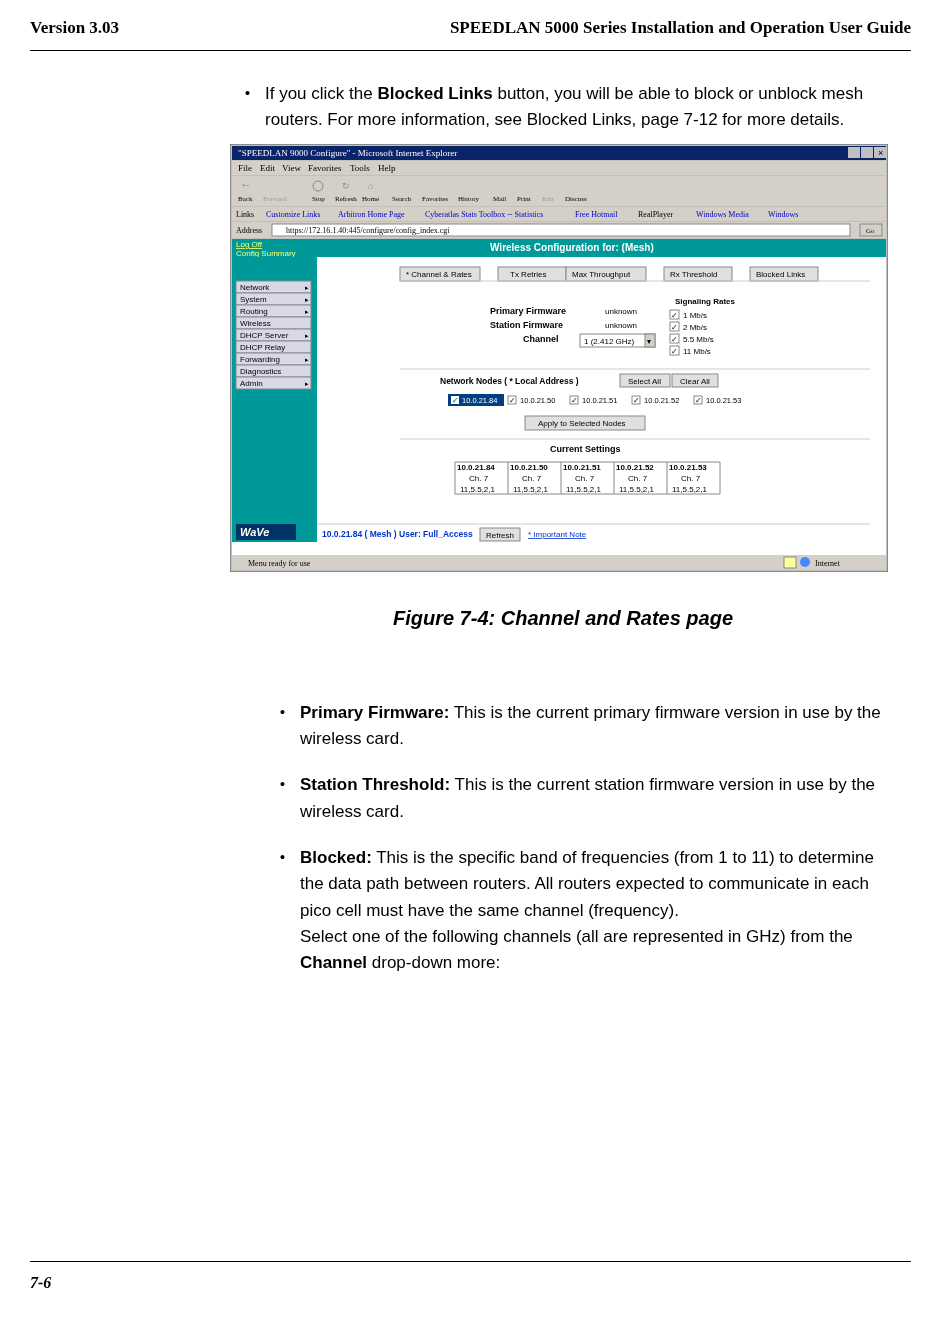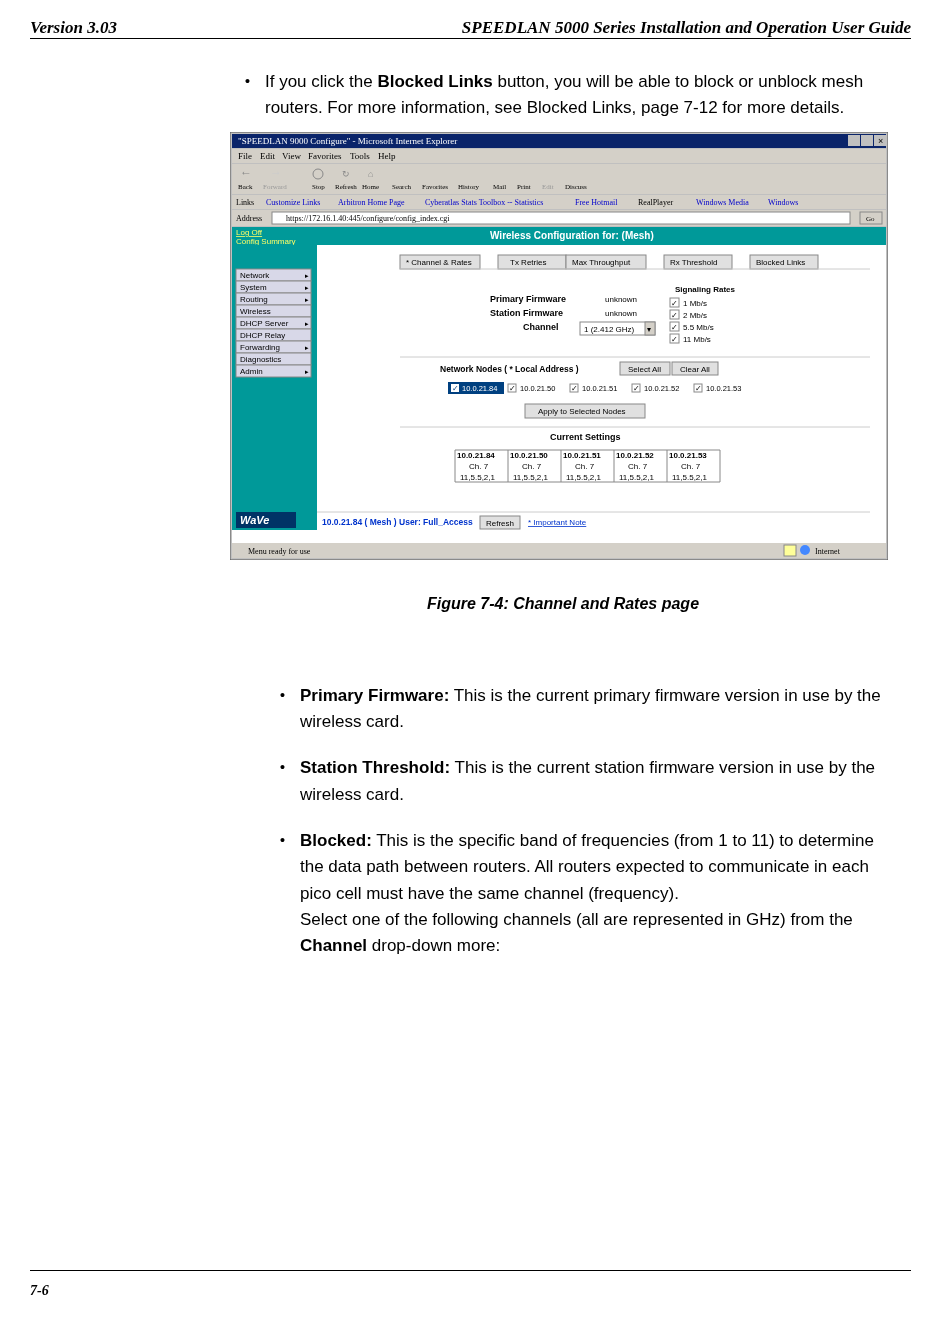--- a/index.html
+++ b/index.html
@@ -11,25 +11,24 @@
       font-family: "Times New Roman", serif;
       width: 941px;
       height: 1329px;
       background: #fff;
       position: relative;
       padding: 18px 30px 30px 30px;
     }
     .header {
       display: flex;
       justify-content: space-between;
-      font-style: italic;
       font-weight: bold;
       font-size: 17px;
       border-bottom: 1px solid #000;
-      padding-bottom: 0;
+      padding-bottom: 12px;
       margin-bottom: 30px;
     }
     .content {
       padding-left: 200px;
       padding-right: 15px;
     }
     .bullet-para {
       display: flex;
       margin-bottom: 10px;
       font-size: 17px;
@@ -57,49 +56,49 @@
     }
     .screenshot svg {
       width: 658px;
       height: 428px;
       display: block;
     }
     .figure-caption {
       text-align: center;
       font-style: italic;
       font-weight: bold;
-      font-size: 16px;
+      font-size: 20px;
       margin-top: 35px;
       margin-bottom: 70px;
       font-family: Futura, "Trebuchet MS", Arial, sans-serif;
     }
     .section-heading {
       font-weight: bold;
       font-size: 22px;
       margin-bottom: 15px;
       font-family: Arial, Helvetica, sans-serif;
     }
     .sub-bullets {
       padding-left: 35px;
     }
     .sub-bullets .bullet-para {
       margin-bottom: 20px;
     }
     .footer {
       position: absolute;
-      bottom: 30px;
+      bottom: 37px;
       left: 30px;
       right: 30px;
       display: flex;
       justify-content: space-between;
       border-top: 1px solid #000;
       padding-top: 12px;
       font-style: italic;
       font-weight: bold;
-      font-size: 14px;
+      font-size: 16px;
     }
   </style>
 </head>
 <body>
 
 <div class="header">
   <span>Version 3.03</span>
   <span>SPEEDLAN 5000 Series Installation and Operation User Guide</span>
 </div>
 

